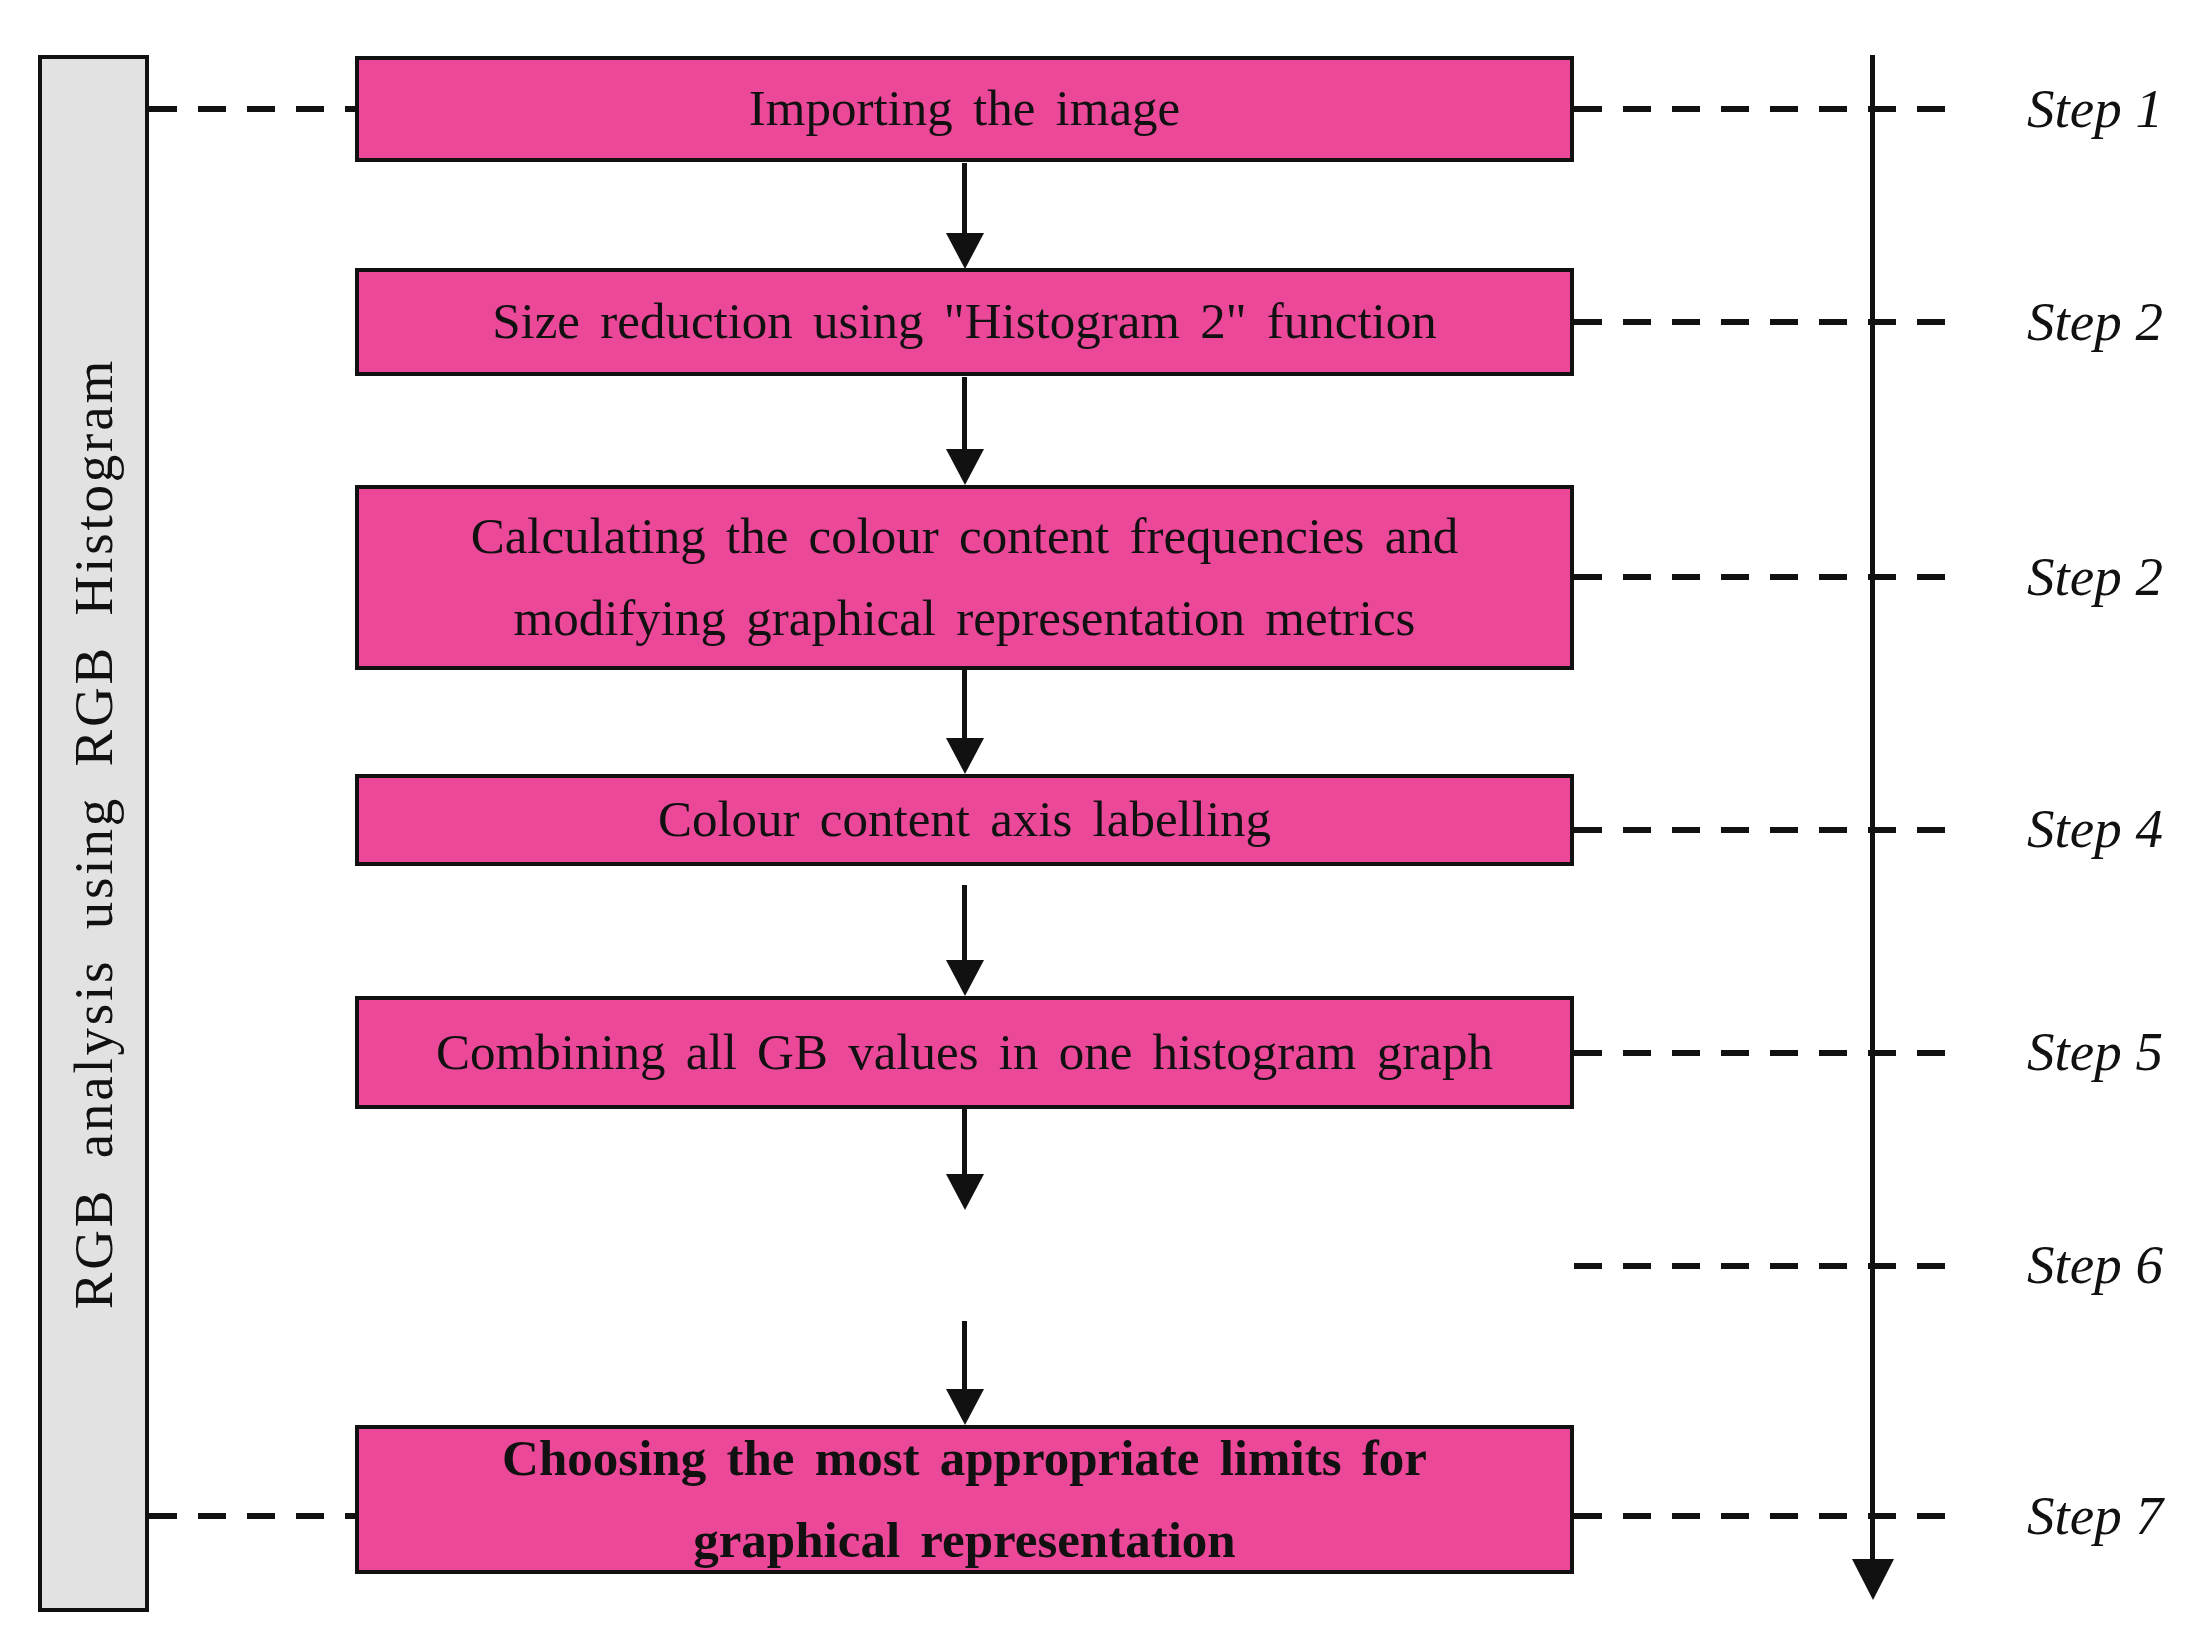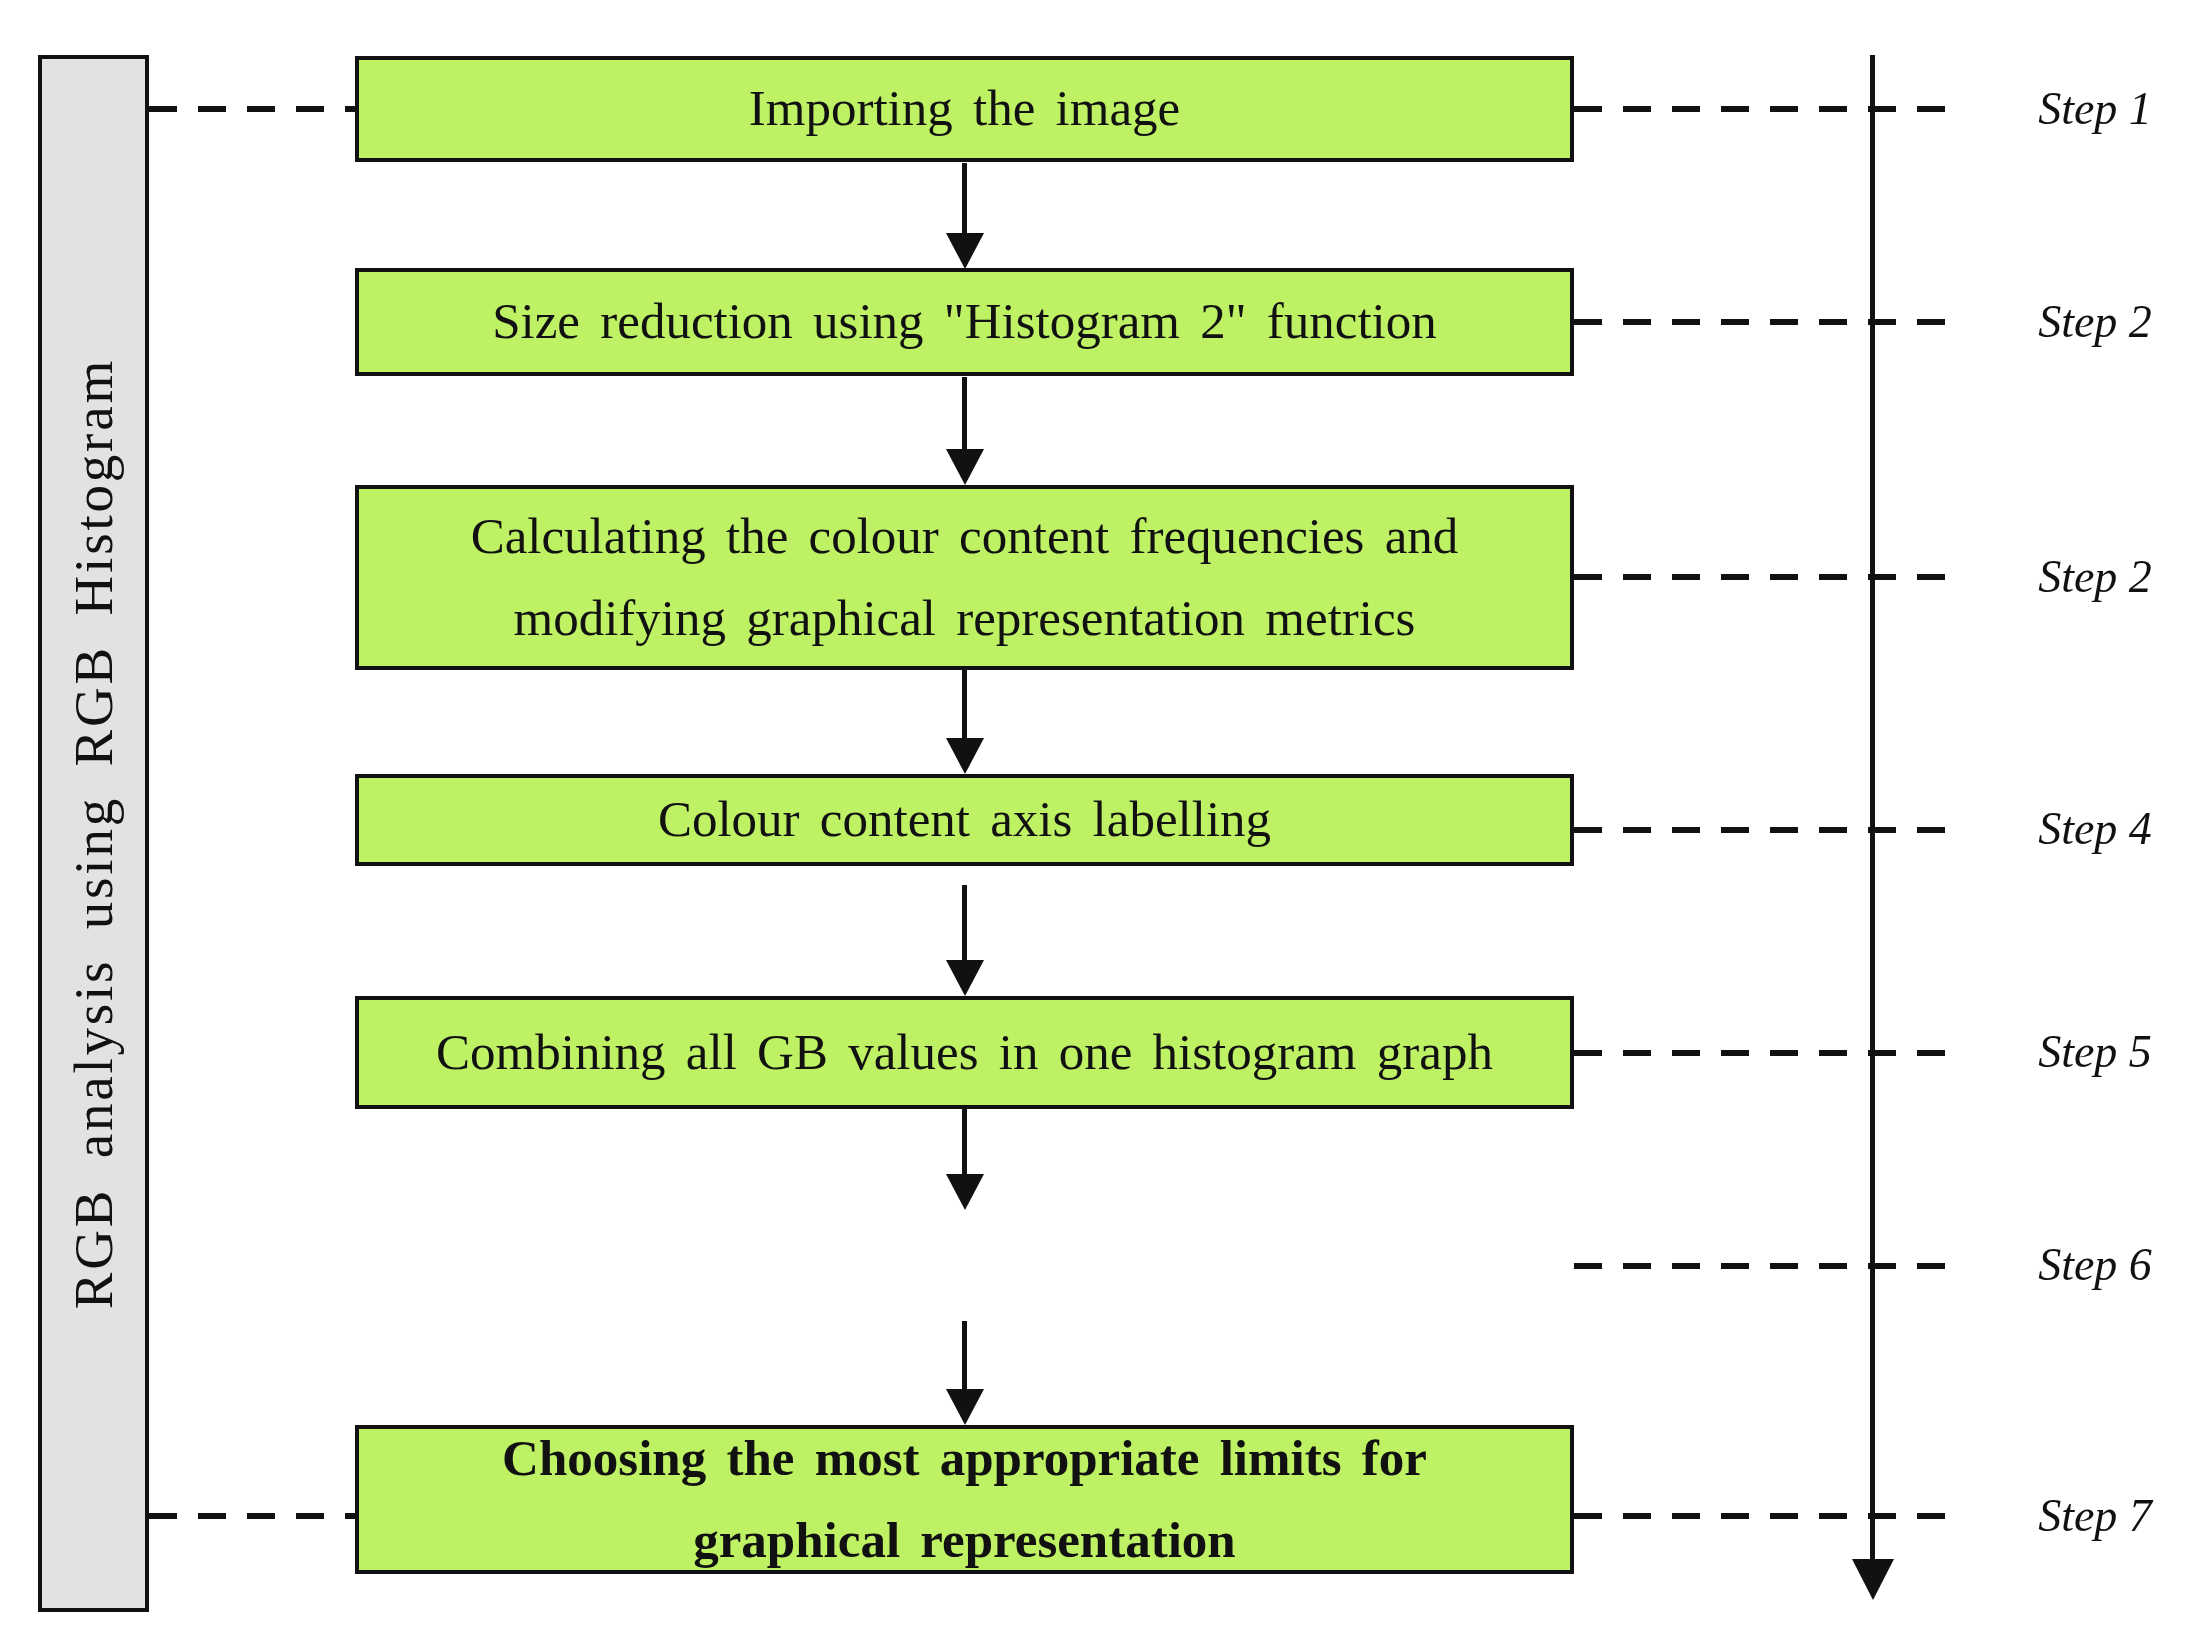--- a/index.html
+++ b/index.html
@@ -18,21 +18,21 @@
     display:flex;align-items:center;justify-content:center;
   }
   .sidebar-label{
     writing-mode:vertical-rl;transform:rotate(180deg);
     font-size:55px;letter-spacing:2.8px;word-spacing:13px;
     white-space:nowrap;color:#111111;
   }
   
   .box{
     position:absolute;left:355px;width:1219px;
-    background:#bef264;border:4.7px solid #111111;box-sizing:border-box;
+    background:#ec4899;border:4.7px solid #111111;box-sizing:border-box;
     display:flex;align-items:center;justify-content:center;
     text-align:center;font-size:51px;line-height:1.6;
     padding:0 38px;word-spacing:7.5px;
   }
   
   .vline{position:absolute;left:962px;width:4.7px;background:#111111;}
   .tri{
     position:absolute;left:946px;width:0;height:0;
     border-left:19px solid transparent;border-right:19px solid transparent;
     border-top:36px solid #111111;
@@ -47,21 +47,21 @@
   
   .seq-line{position:absolute;left:1870px;top:55px;width:4.7px;height:1507px;background:#111111;}
   .seq-tri{
     position:absolute;left:1852px;top:1559px;width:0;height:0;
     border-left:21px solid transparent;border-right:21px solid transparent;
     border-top:41px solid #111111;
   }
   
   .step-label{
     position:absolute;left:1996px;width:198px;
-    font-style:italic;font-size:46px;line-height:56px;
+    font-style:italic;font-size:55px;line-height:56px;
     text-align:center;white-space:nowrap;
   }
 </style>
 </head>
 <body>
 
 <div class="canvas">
 
   <div class="sidebar">
     <div class="sidebar-label">RGB analysis using RGB Histogram</div>

